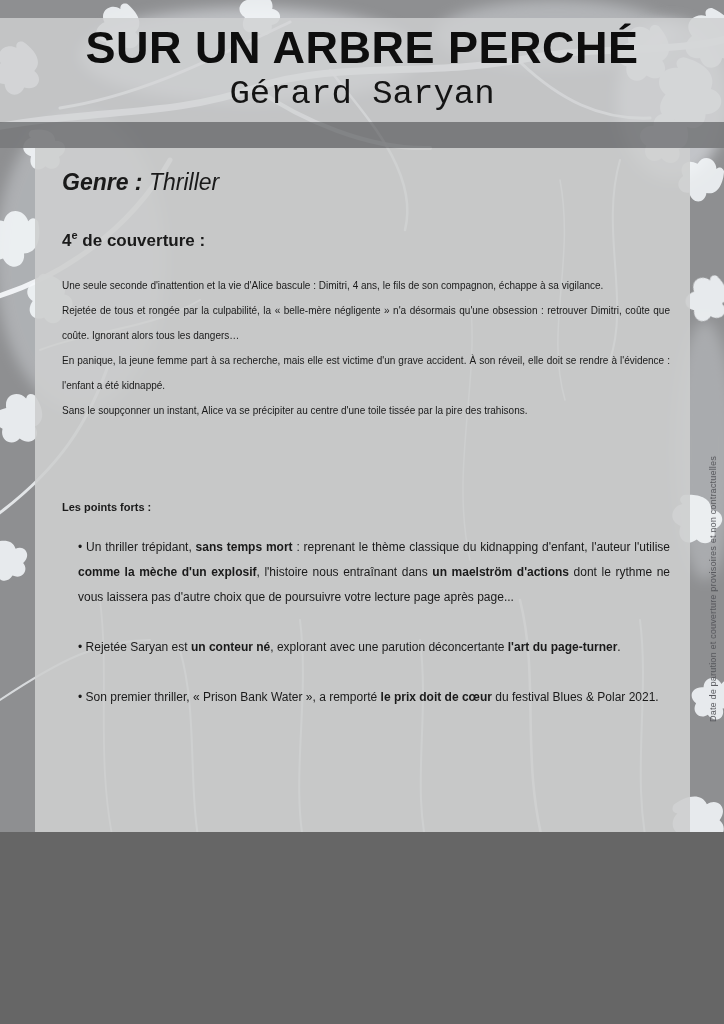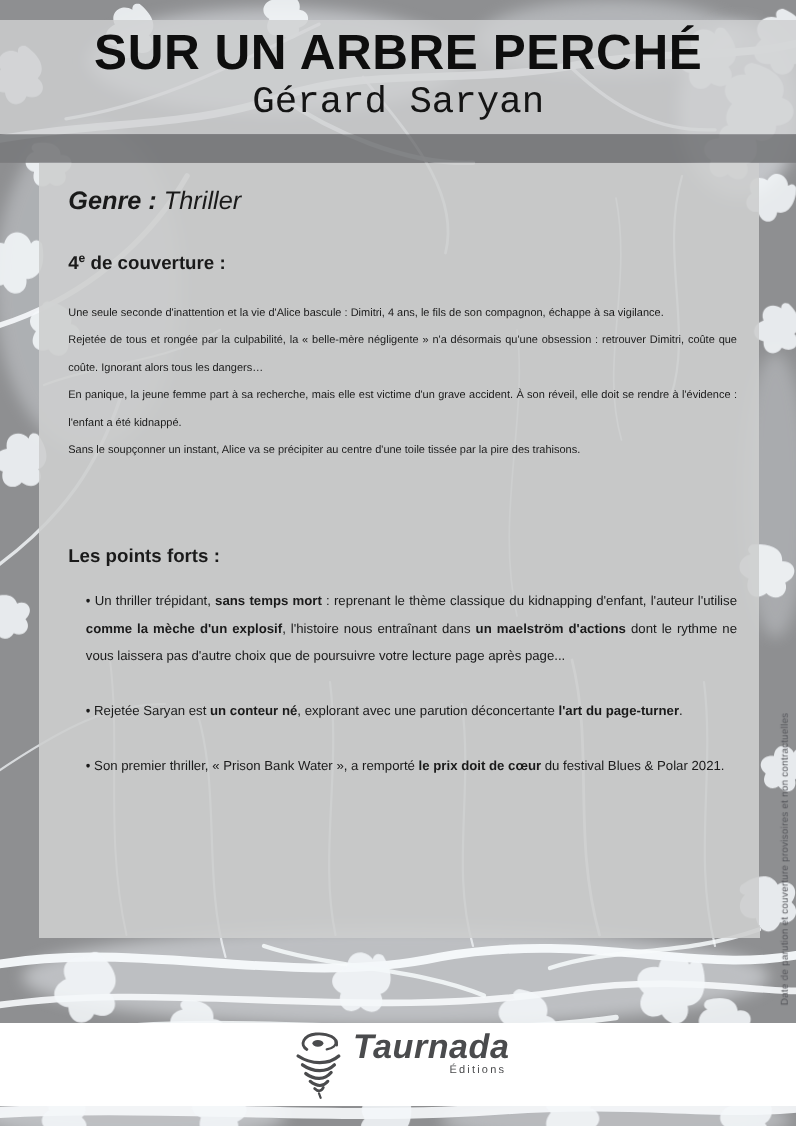--- a/index.html
+++ b/index.html
@@ -1,17 +1,17 @@
 <!DOCTYPE html>
 <html><head>
 <meta charset="utf-8">
 <style>
   html,body{margin:0;padding:0;background:#666;}
   .page{
-    position:relative;width:724px;height:1024px;overflow:hidden;
+    position:relative;width:724px;height:832px;overflow:hidden;
     background:#bef264;
     font-family:"Liberation Sans", sans-serif;
     color:#1a1a1a;
   }
   .bg{position:absolute;left:0;top:0;width:724px;height:1024px;}
 
   
   .band-header{
     position:absolute;left:0;top:18px;width:724px;height:104px;
     background:rgba(206,207,209,0.82);
@@ -33,21 +33,21 @@
   .panel{
     position:absolute;left:35px;top:148px;width:655px;height:704px;
     background:rgba(205,206,206,0.90);
     box-sizing:border-box;padding:24px 20px 0 27px;
   }
   .h-line{font-size:23px;line-height:20px;font-style:italic;}
   .lbl{font-weight:bold;}
   .h2{font-size:17px;font-weight:bold;margin-top:33px;line-height:20px;}
   .h2 sup{font-size:11px;}
   .body-block{margin-top:22px;font-size:10px;line-height:25px;text-align:justify;}
-  .pf-head{font-size:17px;font-weight:bold;margin-top:74px;line-height:20px;}
+  .pf-head{font-size:11px;font-weight:bold;margin-top:74px;line-height:20px;}
   .bullet{margin-top:18px;font-size:12px;line-height:25px;text-align:justify;margin-left:16px;}
   .bullet + .bullet{margin-top:25px;}
   .bullet .b, .body-block .b{font-weight:bold;}
 
   
   .side-note{
     position:absolute;right:6px;bottom:110px;
     writing-mode:vertical-rl;transform:rotate(180deg);
     font-size:9px;letter-spacing:0.2px;color:#54555a;white-space:nowrap;
   }

